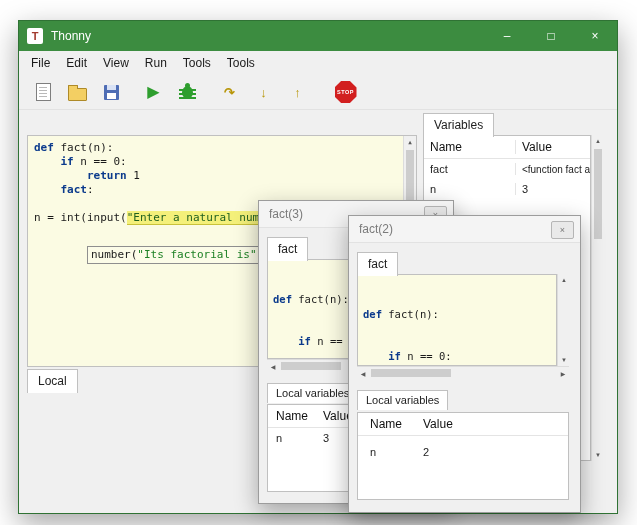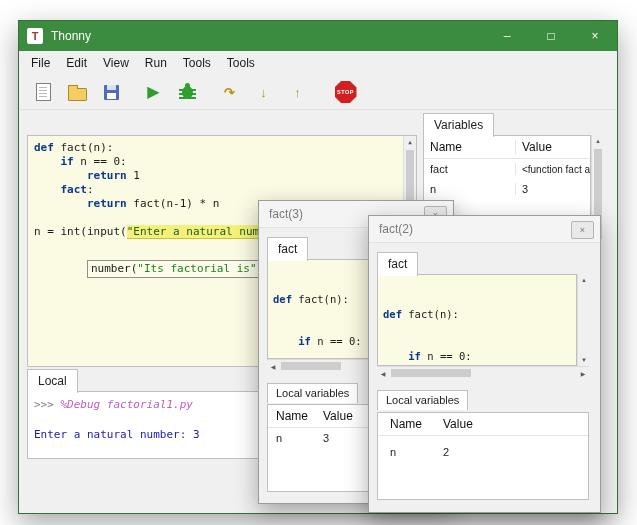--- a/index.html
+++ b/index.html
@@ -104,21 +104,21 @@
   .pbtn{position:absolute;right:6px;top:5px;width:21px;height:16px;background:#e9e9e9;
        border:1px solid #b5b5b5;border-radius:2px;color:#777;font-size:9px;
        display:flex;align-items:center;justify-content:center;}
   .pcode{background:#fbfbe3;border:1px solid #c0c0c0;position:absolute;box-sizing:border-box;
        font-family:"DejaVu Sans Mono", monospace;font-size:10.5px;line-height:14px;
        color:#1a1a1a;padding:4px 0 0 5px;overflow:hidden;white-space:pre;}
   .ptable{position:absolute;background:#fff;border:1px solid #c0c0c0;box-sizing:border-box;overflow:hidden;}
   .pcol-name{width:45px;padding-left:8px;border-right:none;box-sizing:border-box;}
   .pcol-val{padding-left:10px;}
   .popup1{left:258px;top:200px;width:194px;height:302px;z-index:10;}
-  .popup2{left:368px;top:215px;width:231px;height:296px;z-index:20;}
+  .popup2{left:348px;top:215px;width:231px;height:296px;z-index:20;}
 </style>
 </head>
 <body>
 
 <div class="stage">
 
   <div class="win main-win">
 
     <div class="titlebar">
       <div class="app-icon">
@@ -177,38 +177,33 @@
             <span>STOP</span>
           </div>
       </div>
     </div>
 
     <div class="pane editor-pane">
       <div class="code-line"><span class="kw">def</span><span> fact(n):</span></div>
       <div class="code-line"><span>    </span><span class="kw">if</span><span> n == 0:</span></div>
       <div class="code-line"><span>        </span><span class="kw">return</span><span> 1</span></div>
       <div class="code-line"><span>    </span><span class="kw">fact</span><span>:</span></div>
-      <div class="code-line"><span>        </span><span class="kw">return</span><span> fact(n-1) * n</span></div>
       <div class="blank-line"></div>
       <div class="code-line"><span>n = int(input(</span><span class="str-hl">"Enter a natural number</span></div>
       <div class="code-line stmt-line">
         <span class="stmt-box"><span>number(</span><span class="str">"Its factorial is"</span><span>, </span><span class="focus-chip">fact(3)</span><span>)</span></span>
       </div>
       <div class="vscroll" style="right:0;top:0;bottom:0;">
         <div class="sb-arrow" style="top:0;">▲</div>
         <div class="sb-thumb-v" style="top:14px;height:70px;"></div>
         <div class="sb-arrow" style="bottom:0;">▼</div>
       </div>
     </div>
 
     <div class="tab shell-tab">Local</div>
-    <div class="pane shell-pane">
-      <div><span class="sh-prompt">&gt;&gt;&gt;</span> <span class="sh-cmd">%Debug factorial1.py</span></div>
-      <div class="sh-out">Enter a natural number: 3</div>
-    </div>
 
     <div class="tab vars-tab">Variables</div>
     <div class="pane vars-pane">
       <div class="tbl-head">
         <span class="col-name">Name</span>
         <span class="col-val">Value</span>
       </div>
       <div class="tbl-row">
         <span class="col-name">fact</span>
         <span class="col-val val-small">&lt;function fact a</span>

